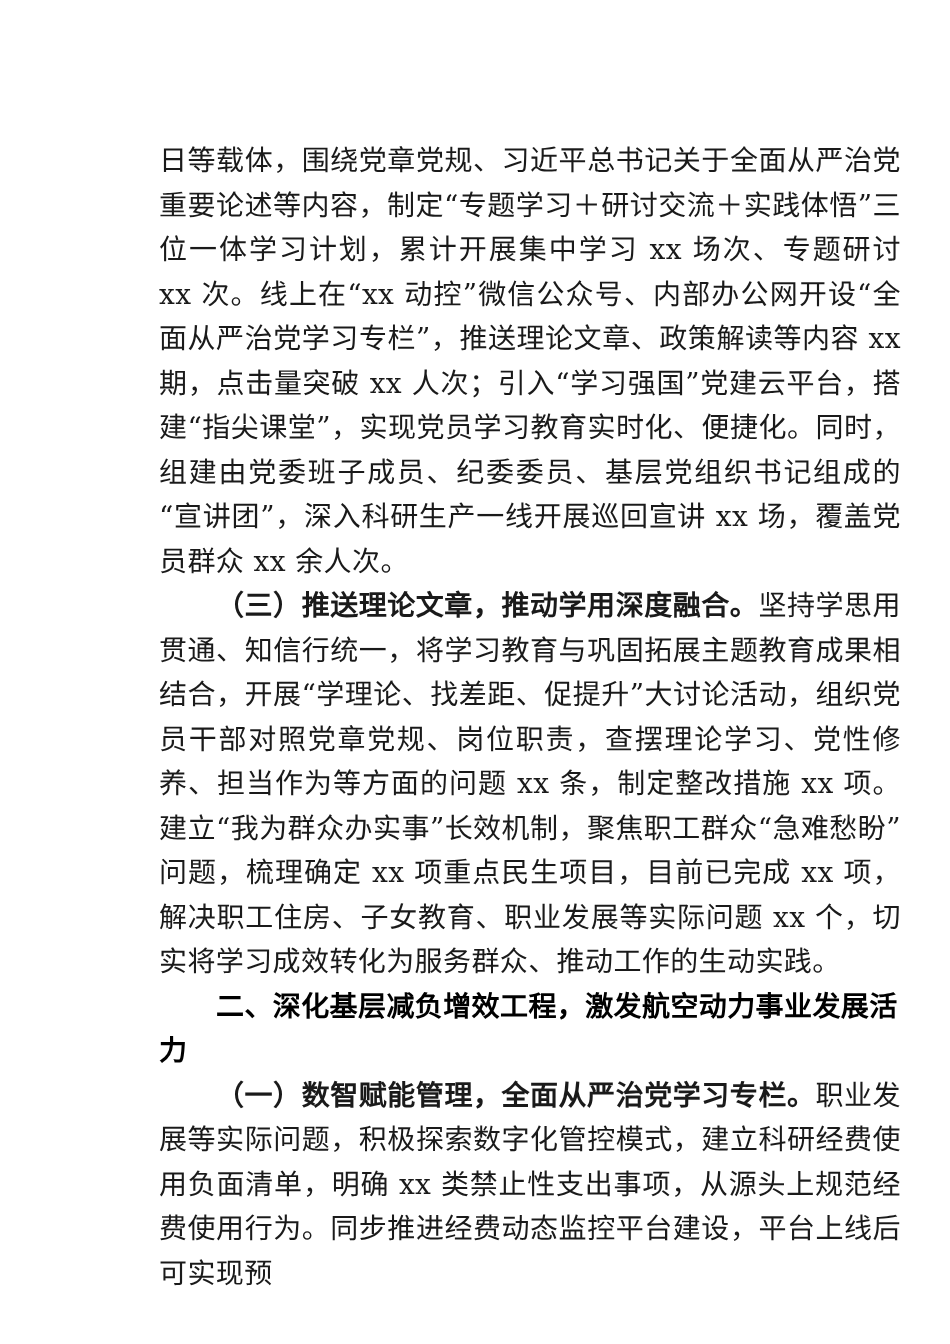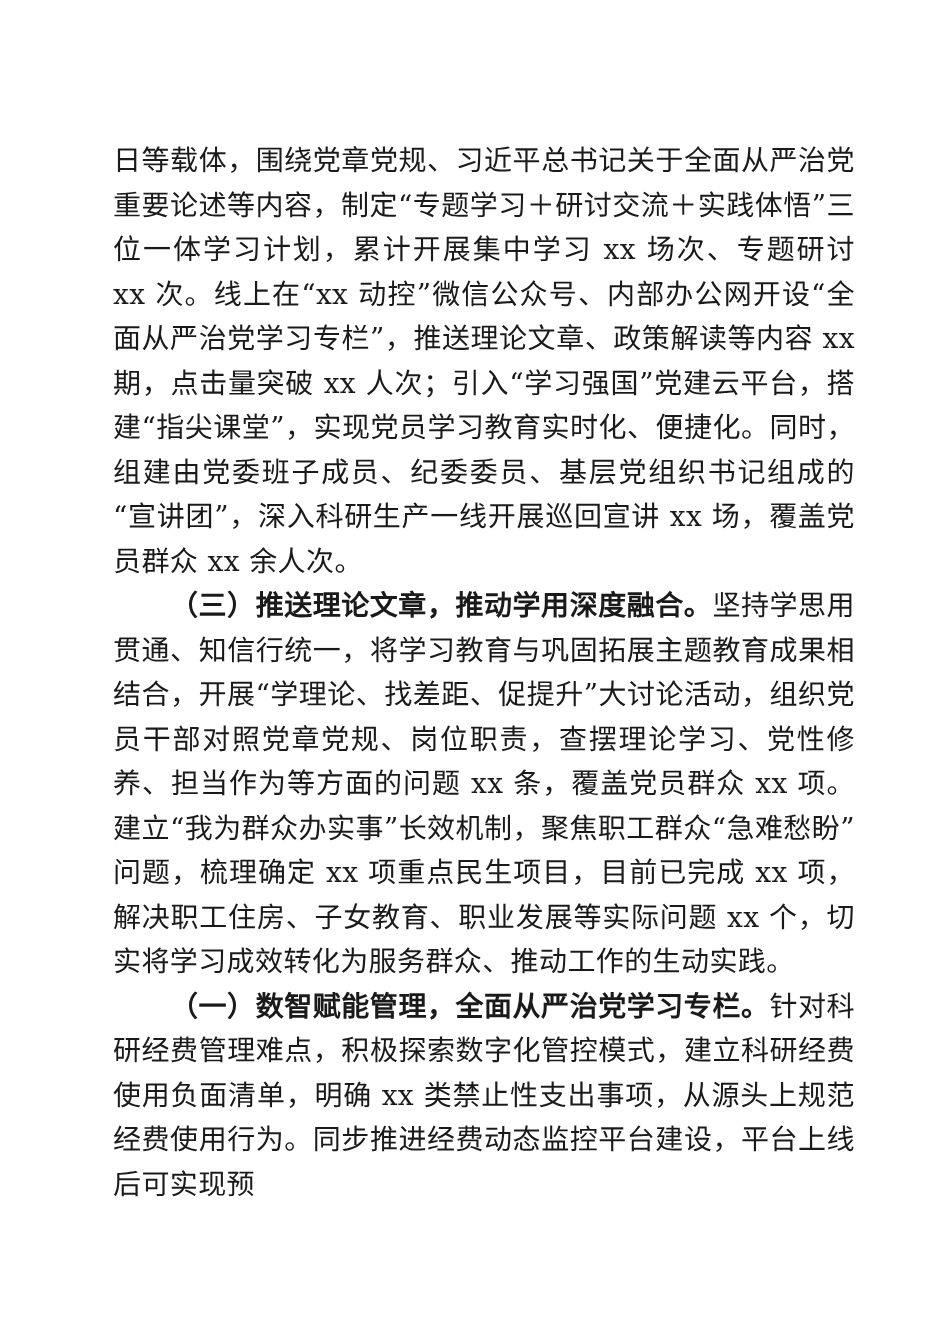--- a/index.html
+++ b/index.html
@@ -11,20 +11,21 @@
     position: relative;
     width: 950px;
     height: 1344px;
     background: #ffffff;
     box-sizing: border-box;
     padding: 139px 95px 0 113px;
     overflow: hidden;
   }
   .doc-body {
     width: 100%;
+    margin-left: 46px;
   }
   .para {
     margin: 0;
     font-family: "DejaVu Serif", "Liberation Serif", serif;
     font-size: 28px;
     line-height: 44.5px;
     color: #1a1a1a;
     text-align: justify;
     text-justify: inter-character;
     letter-spacing: 0.4px;
@@ -43,19 +44,20 @@
   }
 </style>
 </head>
 <body>
 
 <div class="page">
   <div class="doc-body">
 
     <p class="para"><span>日等载体，围绕党章党规、习近平总书记关于全面从严治党重要论述等内容，制定“专题学习＋研讨交流＋实践体悟”三位一体学习计划，累计开展集中学习 xx 场次、专题研讨 xx 次。线上在“xx 动控”微信公众号、内部办公网开设“全面从严治党学习专栏”，推送理论文章、政策解读等内容 xx 期，点击量突破 xx 人次；引入“学习强国”党建云平台，搭建“指尖课堂”，实现党员学习教育实时化、便捷化。同时，组建由党委班子成员、纪委委员、基层党组织书记组成的“宣讲团”，深入科研生产一线开展巡回宣讲 xx 场，覆盖党员群众 xx 余人次。</span></p>
 
-    <p class="para indent"><span class="lead">（三）推送理论文章，推动学用深度融合。</span><span>坚持学思用贯通、知信行统一，将学习教育与巩固拓展主题教育成果相结合，开展“学理论、找差距、促提升”大讨论活动，组织党员干部对照党章党规、岗位职责，查摆理论学习、党性修养、担当作为等方面的问题 xx 条，覆盖党员群众 xx 项。建立“我为群众办实事”长效机制，聚焦职工群众“急难愁盼”问题，梳理确定 xx 项重点民生项目，目前已完成 xx 项，解决职工住房、子女教育、职业发展等实际问题 xx 个，切实将学习成效转化为服务群众、推动工作的生动实践。</span></p>
+    <p class="para indent"><span class="lead">（三）推送理论文章，推动学用深度融合。</span><span>坚持学思用贯通、知信行统一，将学习教育与巩固拓展主题教育成果相结合，开展“学理论、找差距、促提升”大讨论活动，组织党员干部对照党章党规、岗位职责，查摆理论学习、党性修养、担当作为等方面的问题 xx 条，制定整改措施 xx 项。建立“我为群众办实事”长效机制，聚焦职工群众“急难愁盼”问题，梳理确定 xx 项重点民生项目，目前已完成 xx 项，解决职工住房、子女教育、职业发展等实际问题 xx 个，切实将学习成效转化为服务群众、推动工作的生动实践。</span></p>
 
+    <p class="para indent heading"><span>二、深化基层减负增效工程，激发航空动力事业发展活力</span></p>
 
-    <p class="para indent"><span class="lead">（一）数智赋能管理，全面从严治党学习专栏。</span><span>针对科研经费管理难点，积极探索数字化管控模式，建立科研经费使用负面清单，明确 xx 类禁止性支出事项，从源头上规范经费使用行为。同步推进经费动态监控平台建设，平台上线后可实现预</span></p>
+    <p class="para indent"><span class="lead">（一）数智赋能管理，全面从严治党学习专栏。</span><span>职业发展等实际问题，积极探索数字化管控模式，建立科研经费使用负面清单，明确 xx 类禁止性支出事项，从源头上规范经费使用行为。同步推进经费动态监控平台建设，平台上线后可实现预</span></p>
 
   </div>
 </div>
 
 </body></html>

